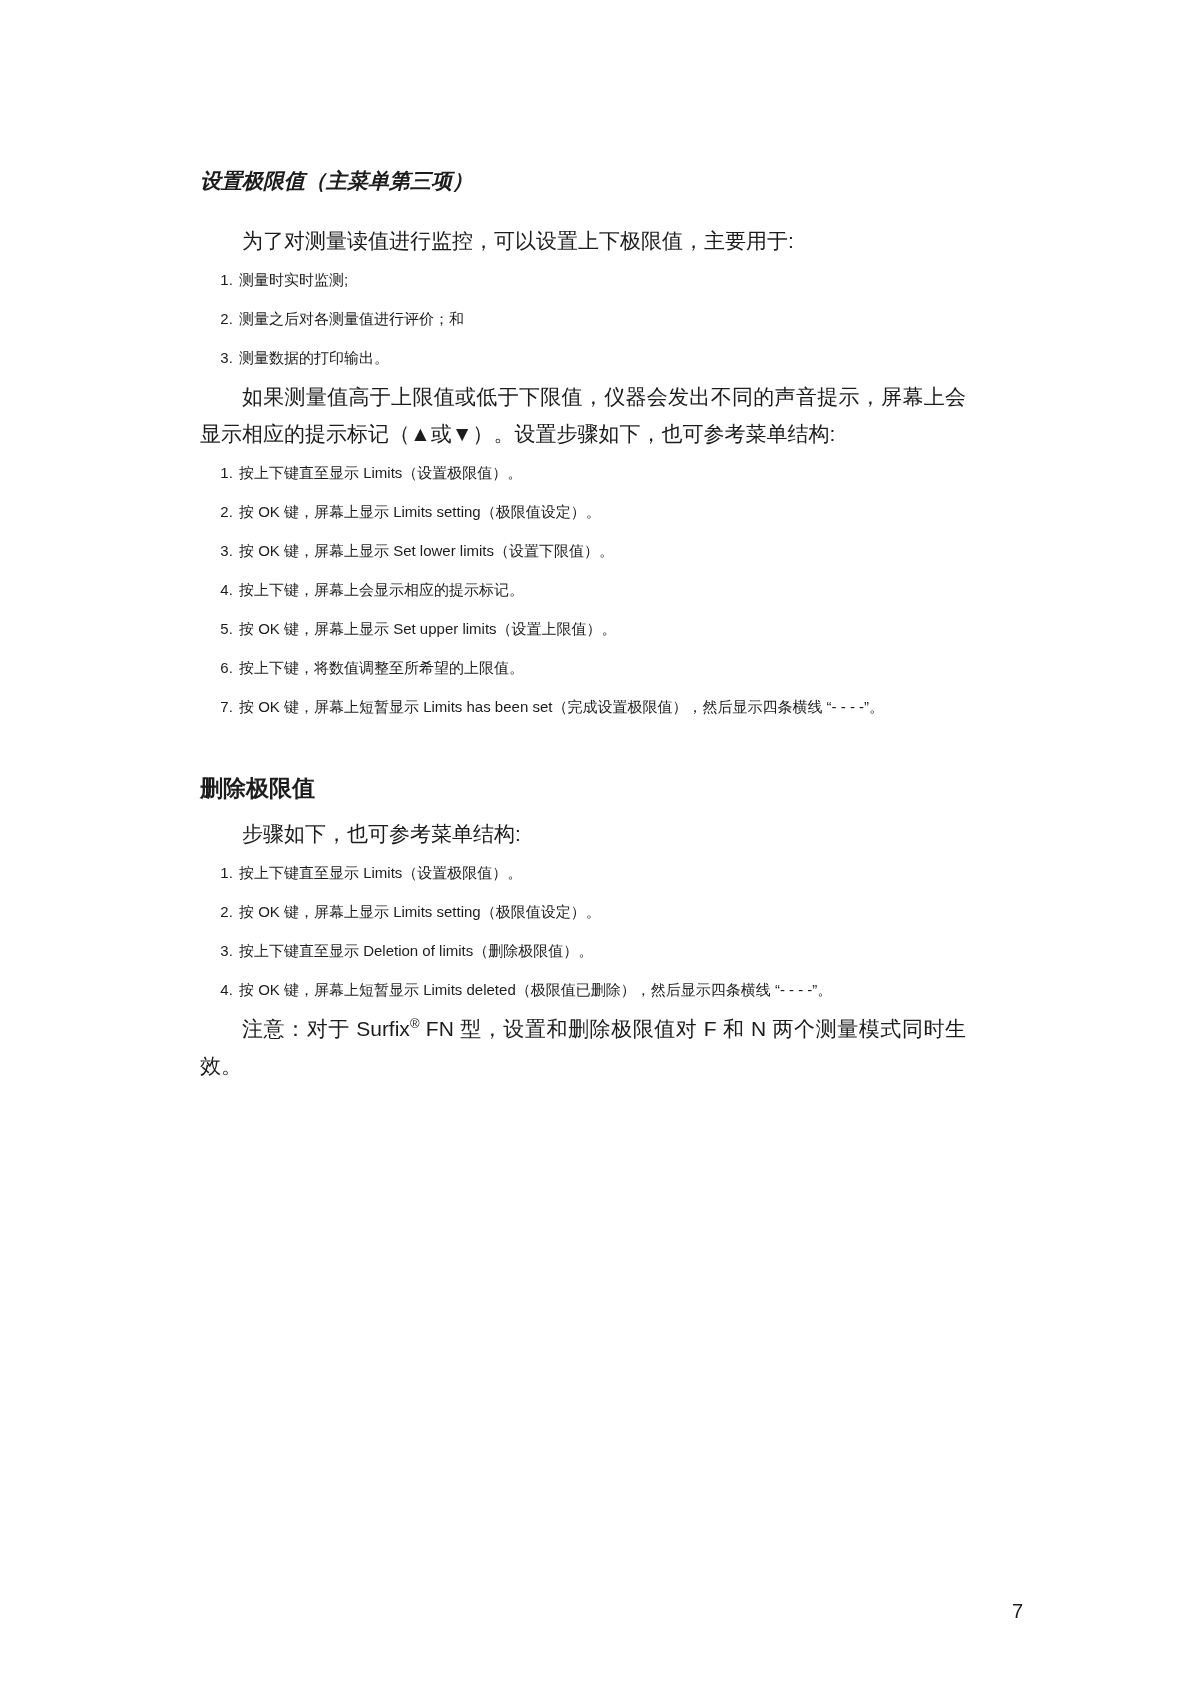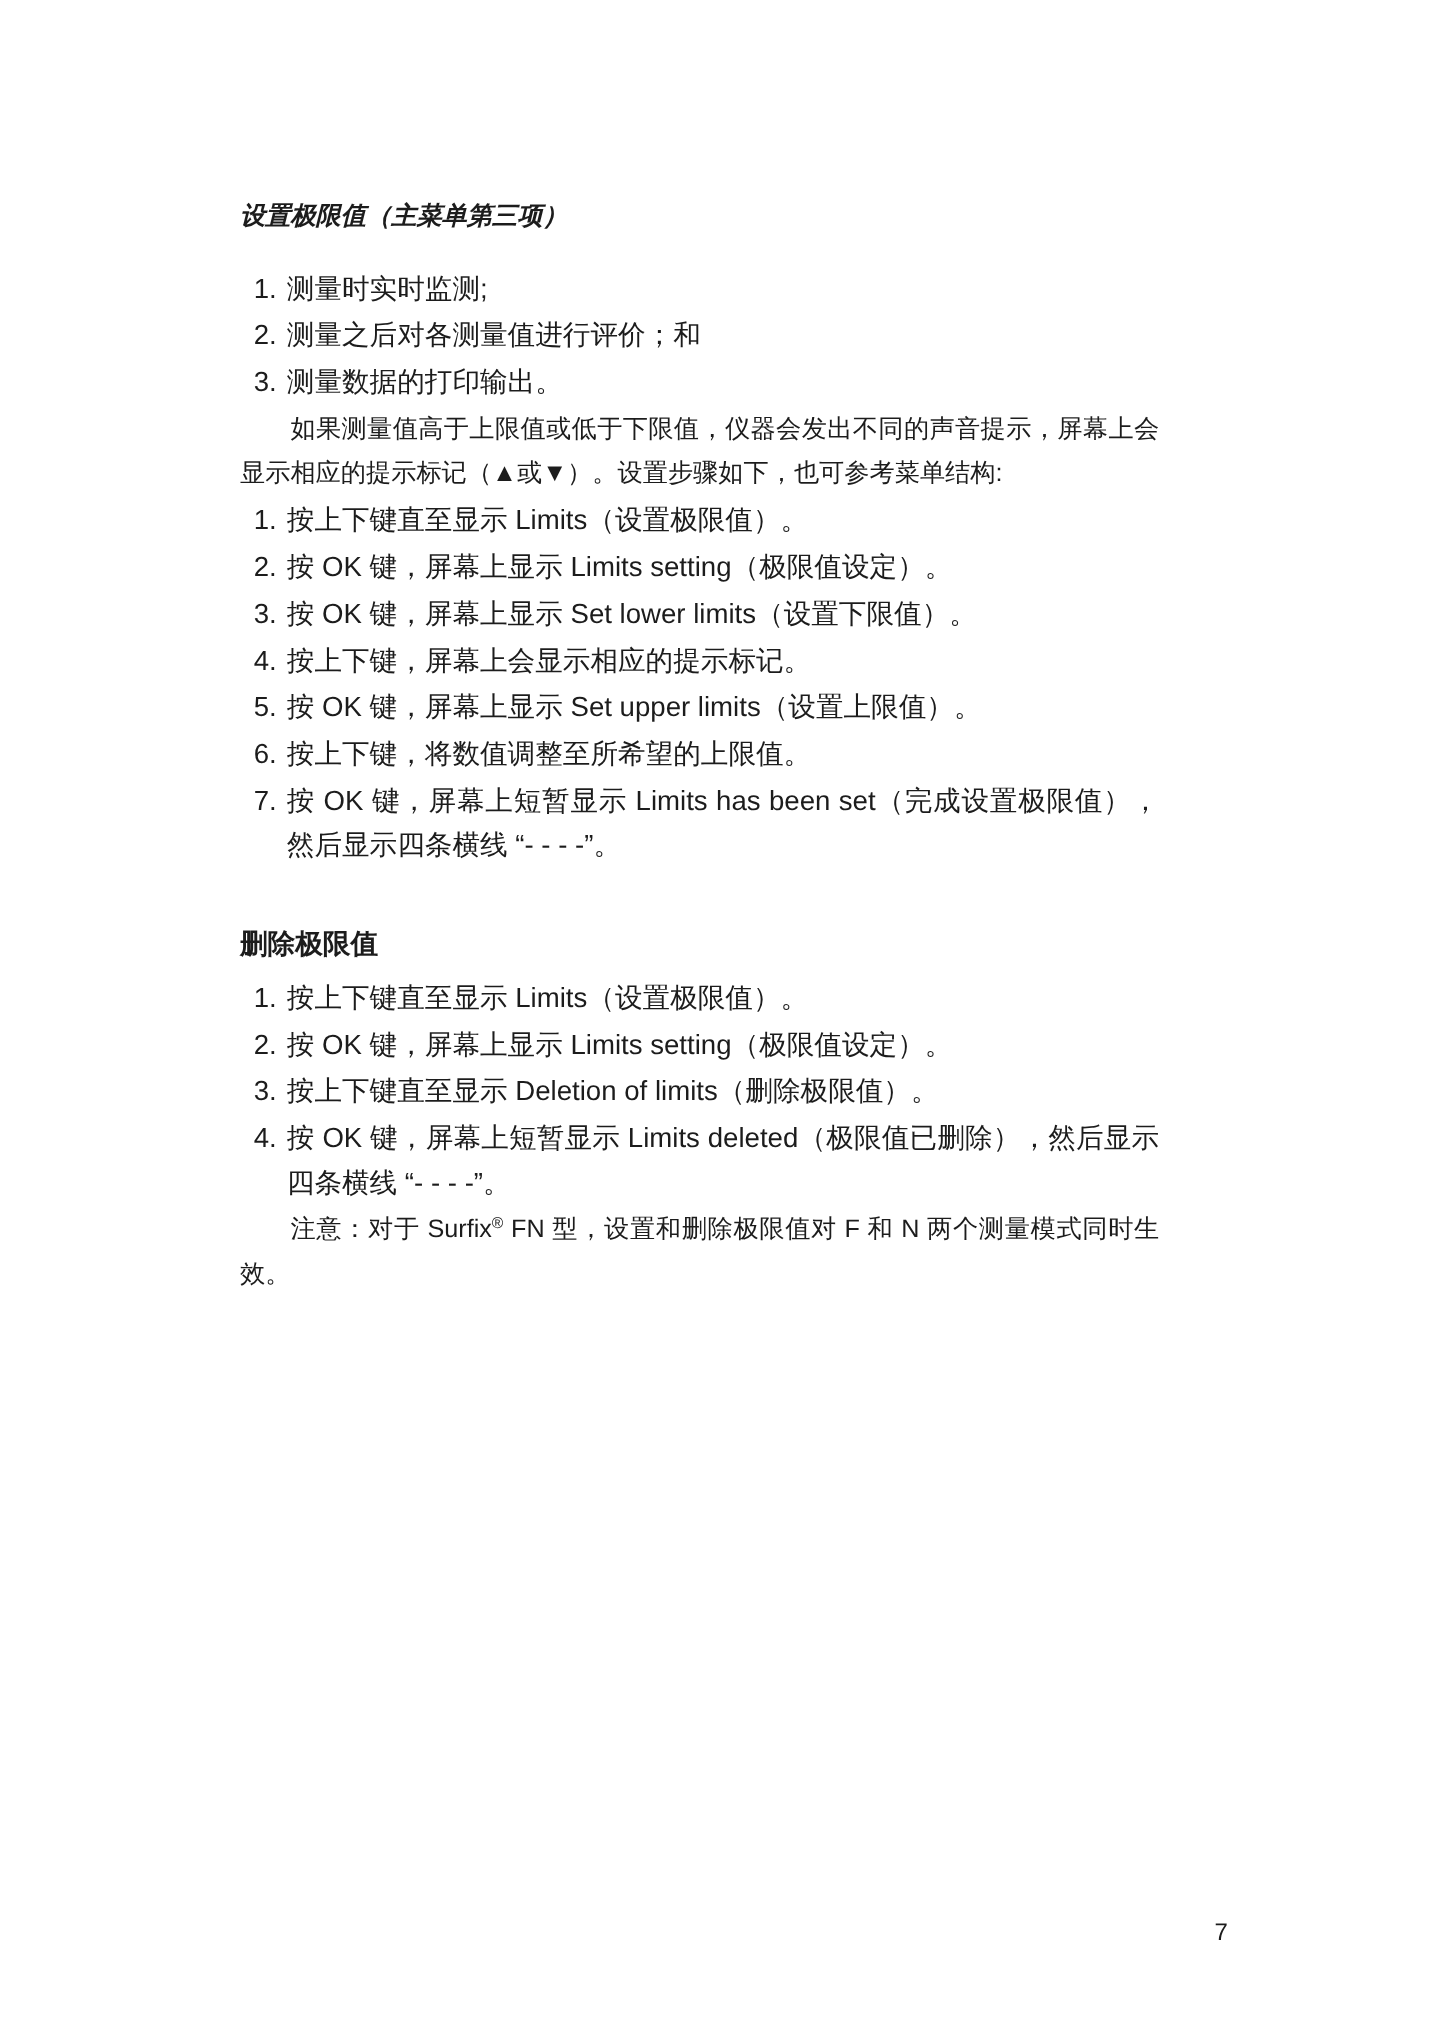--- a/index.html
+++ b/index.html
@@ -39,21 +39,21 @@
   p.body-para {
     font-size: 21px;
     line-height: 37px;
     margin: 0;
     text-indent: 2em;
     text-align: justify;
   }
   ol.num-list {
     margin: 2px 0 2px 0;
     padding: 0 0 0 37px;
-    font-size: 23px;
+    font-size: 15px;
     line-height: 37px;
   }
   ol.num-list li {
     margin: 2px 0;
     padding-left: 2px;
     text-align: justify;
   }
   sup.reg {
     font-size: 13px;
     line-height: 0;
@@ -69,20 +69,21 @@
   }
 </style>
 </head>
 <body>
 
 <div class="page">
   <div class="content">
 
     <h2 class="sec-title">设置极限值（主菜单第三项）</h2>
 
+    <p class="body-para">为了对测量读值进行监控，可以设置上下极限值，主要用于:</p>
 
     <ol class="num-list">
       <li>测量时实时监测;</li>
       <li>测量之后对各测量值进行评价；和</li>
       <li>测量数据的打印输出。</li>
     </ol>
 
     <p class="body-para">如果测量值高于上限值或低于下限值，仪器会发出不同的声音提示，屏幕上会显示相应的提示标记（▲或▼）。设置步骤如下，也可参考菜单结构:</p>
 
     <ol class="num-list">
@@ -91,20 +92,21 @@
       <li>按 OK 键，屏幕上显示 Set lower limits（设置下限值）。</li>
       <li>按上下键，屏幕上会显示相应的提示标记。</li>
       <li>按 OK 键，屏幕上显示 Set upper limits（设置上限值）。</li>
       <li>按上下键，将数值调整至所希望的上限值。</li>
       <li>按 OK 键，屏幕上短暂显示 Limits has been set（完成设置极限值），然后显示四条横线 “- - - -”。</li>
     </ol>
 
 
     <h3 class="sec-title2">删除极限值</h3>
 
+    <p class="body-para">步骤如下，也可参考菜单结构:</p>
 
     <ol class="num-list">
       <li>按上下键直至显示 Limits（设置极限值）。</li>
       <li>按 OK 键，屏幕上显示 Limits setting（极限值设定）。</li>
       <li>按上下键直至显示 Deletion of limits（删除极限值）。</li>
       <li>按 OK 键，屏幕上短暂显示 Limits deleted（极限值已删除），然后显示四条横线 “- - - -”。</li>
     </ol>
 
     <p class="body-para"><span>注意：对于 Surfix</span><sup class="reg">®</sup><span> FN 型，设置和删除极限值对 F 和 N 两个测量模式同时生效。</span></p>
 

